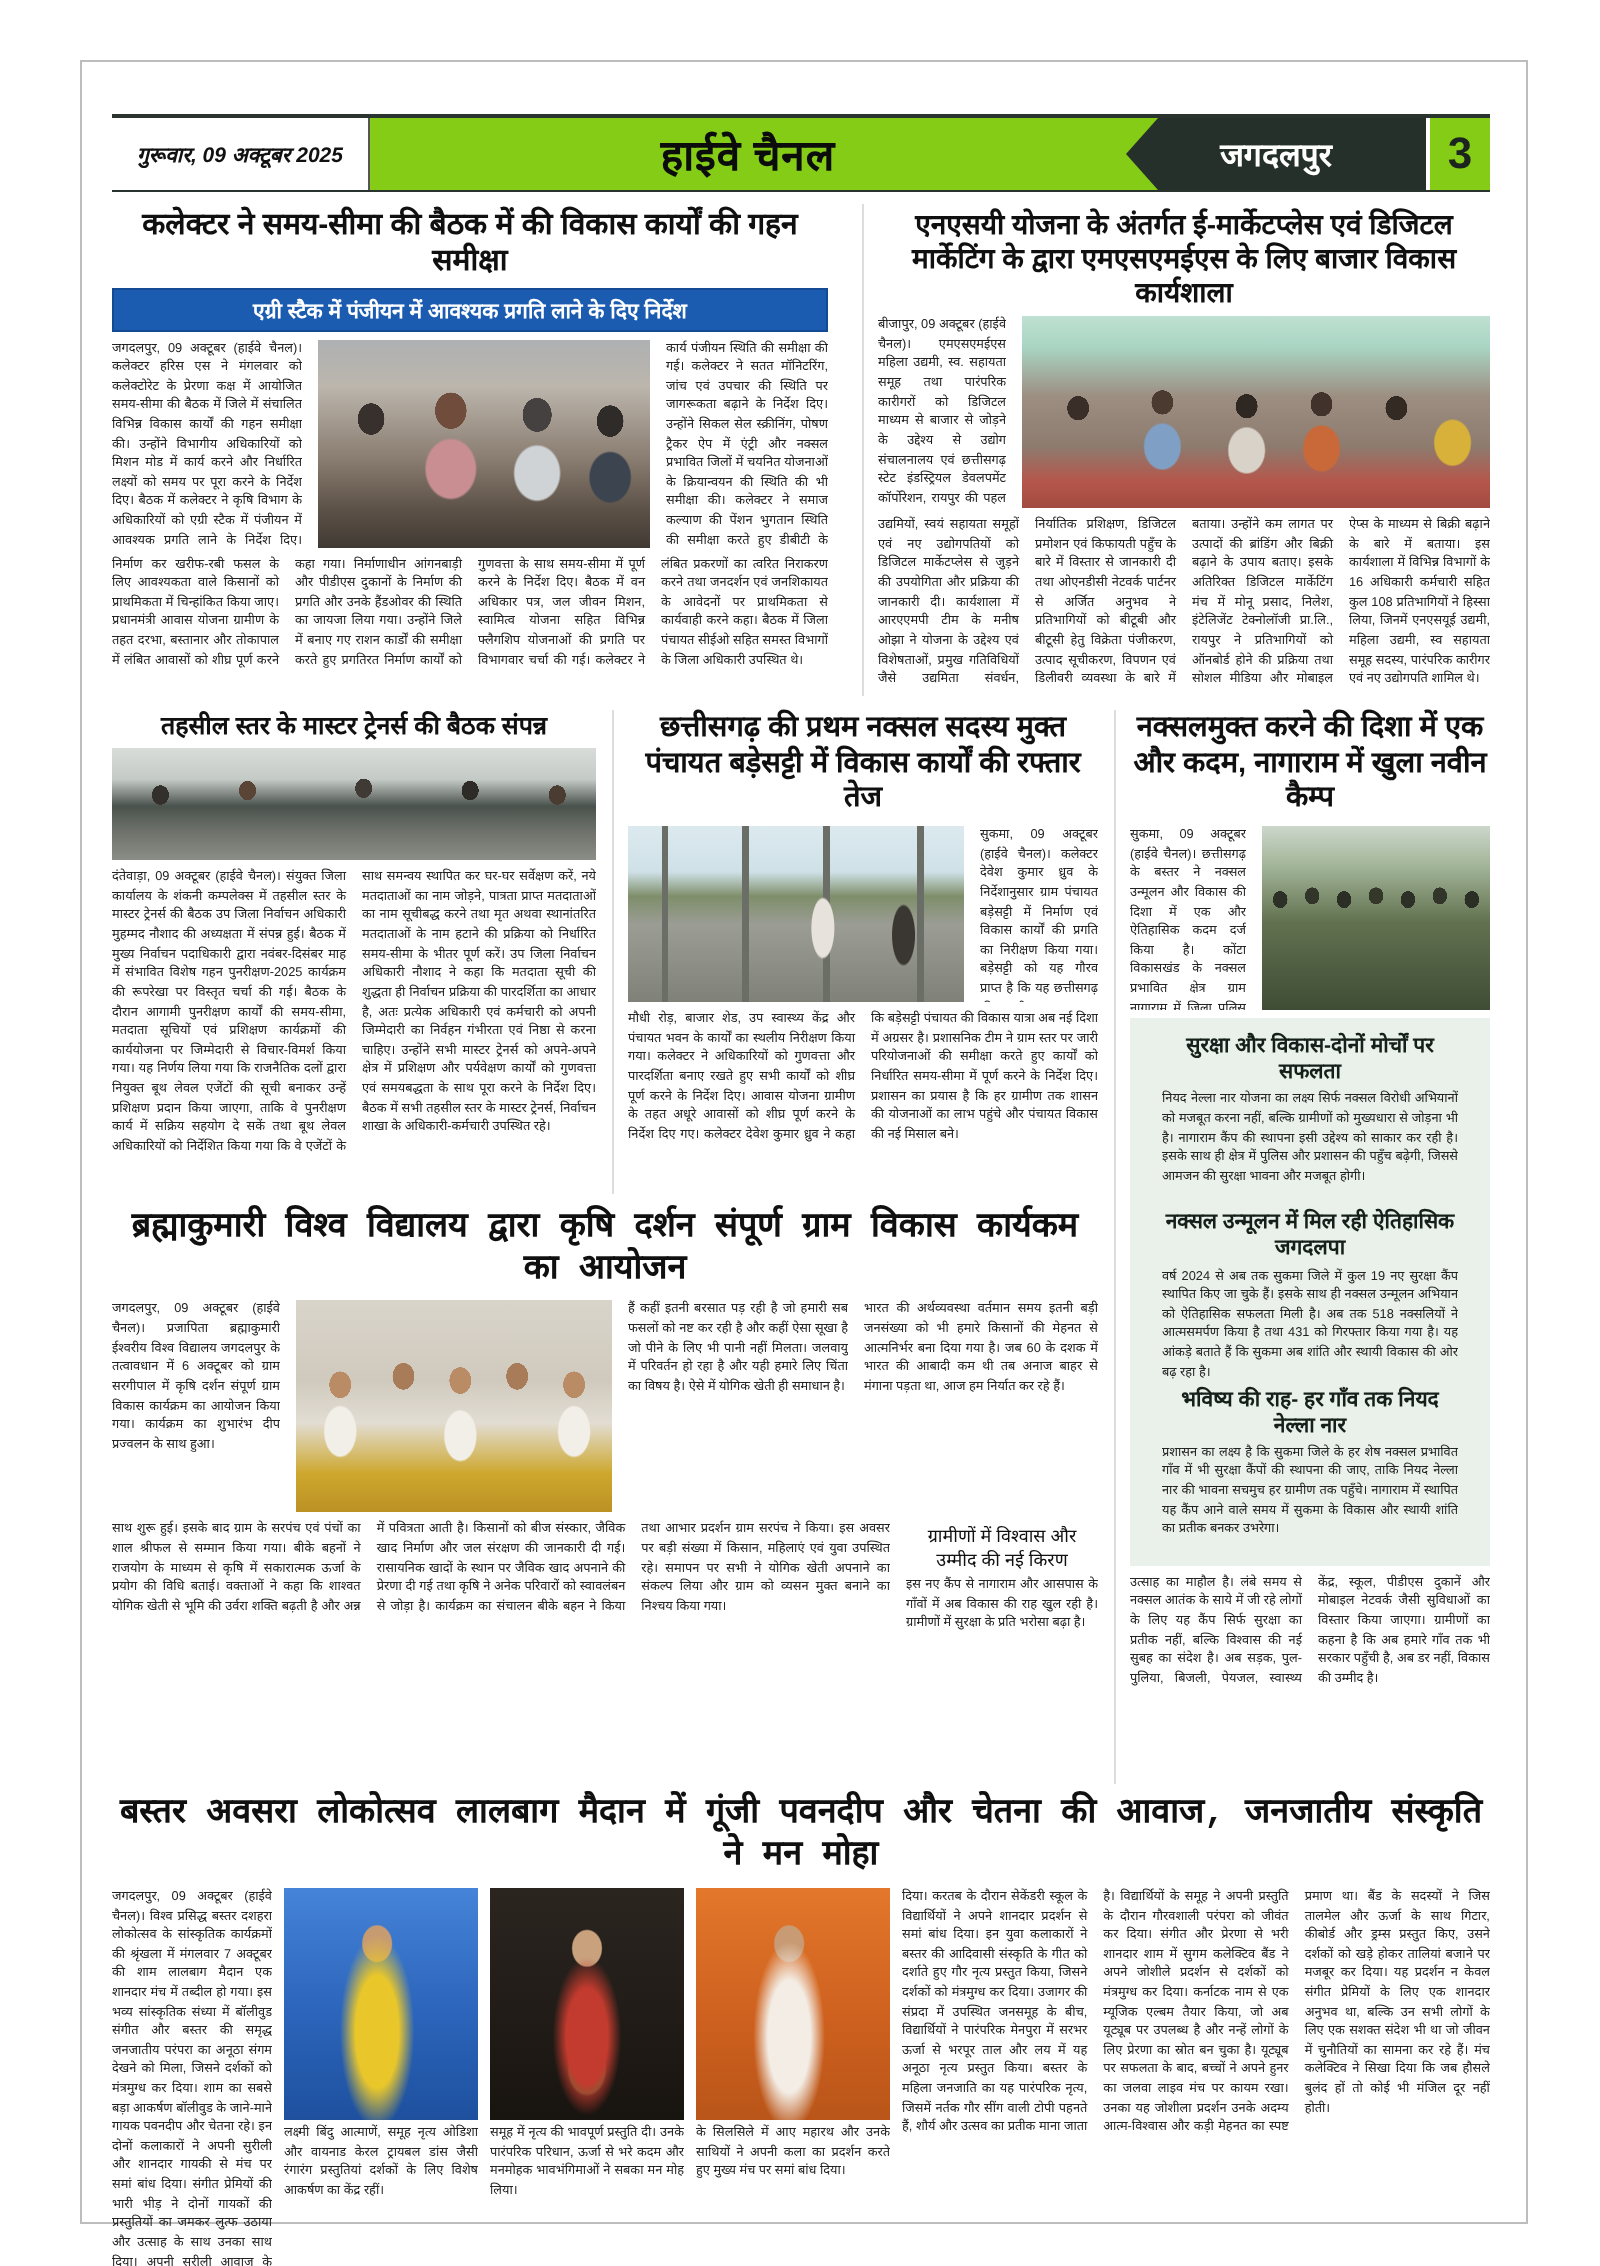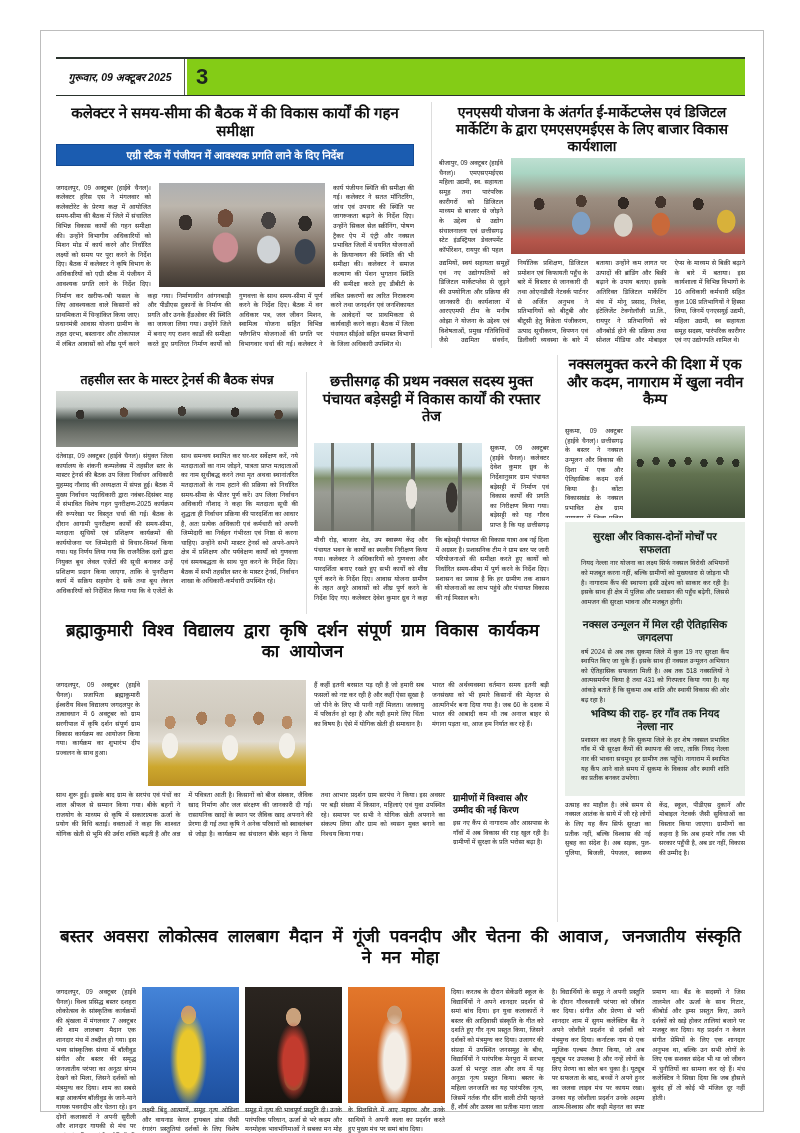--- a/index.html
+++ b/index.html
@@ -23,25 +23,25 @@
   .hl-b{font-size:14px;margin:2px 0 3px;}
   .hl-c{font-size:12.5px;margin:1px 0 3px;}
   .hl-d{font-size:14.5px;margin:1px 0 4px;}
   .hl-e{font-size:17px;margin:2px 0 4px;font-family:Liberation Mono, monospace;}
   .sub-blue{background:#1b5cb0;border:1px solid #134a93;color:#fff;text-align:center;font-weight:bold;
             font-size:10.5px;padding:3px 2px;margin:1px 0 4px;}
   .bt{font-size:6.4px;line-height:1.5;text-align:justify;color:#222;overflow:hidden;}
   .cols2{columns:2;column-gap:8px;}
   .cols3{columns:3;column-gap:8px;}
   .cols4{columns:4;column-gap:8px;}
-  .row{display:flex;margin-top:17px;}
+  .row{display:flex;}
   .gap{column-gap:8px;}
   .boxtitle{font-size:10.5px;font-weight:bold;text-align:center;color:#15201a;line-height:1.25;margin:4px 0 2px;}
   .tintbox{background:#eaf0ea;padding:4px 16px 5px;}
-  .kiran-t{font-size:9px;font-weight:bold;text-align:left;line-height:1.25;margin:3px 0 2px;color:#101010;}
+  .kiran-t{font-size:9px;font-weight:normal;text-align:center;line-height:1.25;margin:3px 0 2px;color:#101010;}
 
   
   .photo{position:relative;overflow:hidden;background:#999;flex:none;}
   .photo::before{content:"";position:absolute;inset:0;}
   .ph-meet1{background:linear-gradient(180deg,#aeb0b2 0%,#bcb6ad 22%,#8d8074 55%,#5c5147 82%,#403933 100%);}
   .ph-meet1::before{background:
     radial-gradient(11px 13px at 16% 38%,#37302c 60%,transparent 61%),
     radial-gradient(13px 15px at 40% 34%,#6f4c3b 60%,transparent 61%),
     radial-gradient(12px 14px at 66% 36%,#454140 60%,transparent 61%),
     radial-gradient(11px 13px at 88% 39%,#2f2b28 60%,transparent 61%),
@@ -109,20 +109,22 @@
 </style>
 </head>
 <body>
 
 <div class="page">
   <div class="frame"></div>
   <div class="content">
 
     <div class="hdr">
       <div class="hdr-date">गुरूवार, 09 अक्टूबर 2025</div>
+      <div class="hdr-mast">हाईवे चैनल</div>
+      <div class="hdr-band">जगदलपुर</div>
       <div class="hdr-page">3</div>
     </div>
 
     <div class="row gap mt6" style="height:246px;">
       <div style="width:358px;">
         <div class="hl hl-a">कलेक्टर ने समय-सीमा की बैठक में की विकास कार्यों की गहन समीक्षा</div>
         <div class="sub-blue">एग्री स्टैक में पंजीयन में आवश्यक प्रगति लाने के दिए निर्देश</div>
         <div class="row gap" style="height:104px;">
           <div class="bt" style="width:95px;height:104px;">जगदलपुर, 09 अक्टूबर (हाईवे चैनल)। कलेक्टर हरिस एस ने मंगलवार को कलेक्टोरेट के प्रेरणा कक्ष में आयोजित समय-सीमा की बैठक में जिले में संचालित विभिन्न विकास कार्यों की गहन समीक्षा की। उन्होंने विभागीय अधिकारियों को मिशन मोड में कार्य करने और निर्धारित लक्ष्यों को समय पर पूरा करने के निर्देश दिए। बैठक में कलेक्टर ने कृषि विभाग के अधिकारियों को एग्री स्टैक में पंजीयन में आवश्यक प्रगति लाने के निर्देश दिए। उन्होंने ग्रामों में शिविर लगाकर किसानों का पंजीयन शीघ्र पूर्ण करने कहा।</div>
           <div class="photo ph-meet1" style="width:166px;height:104px;"></div>

